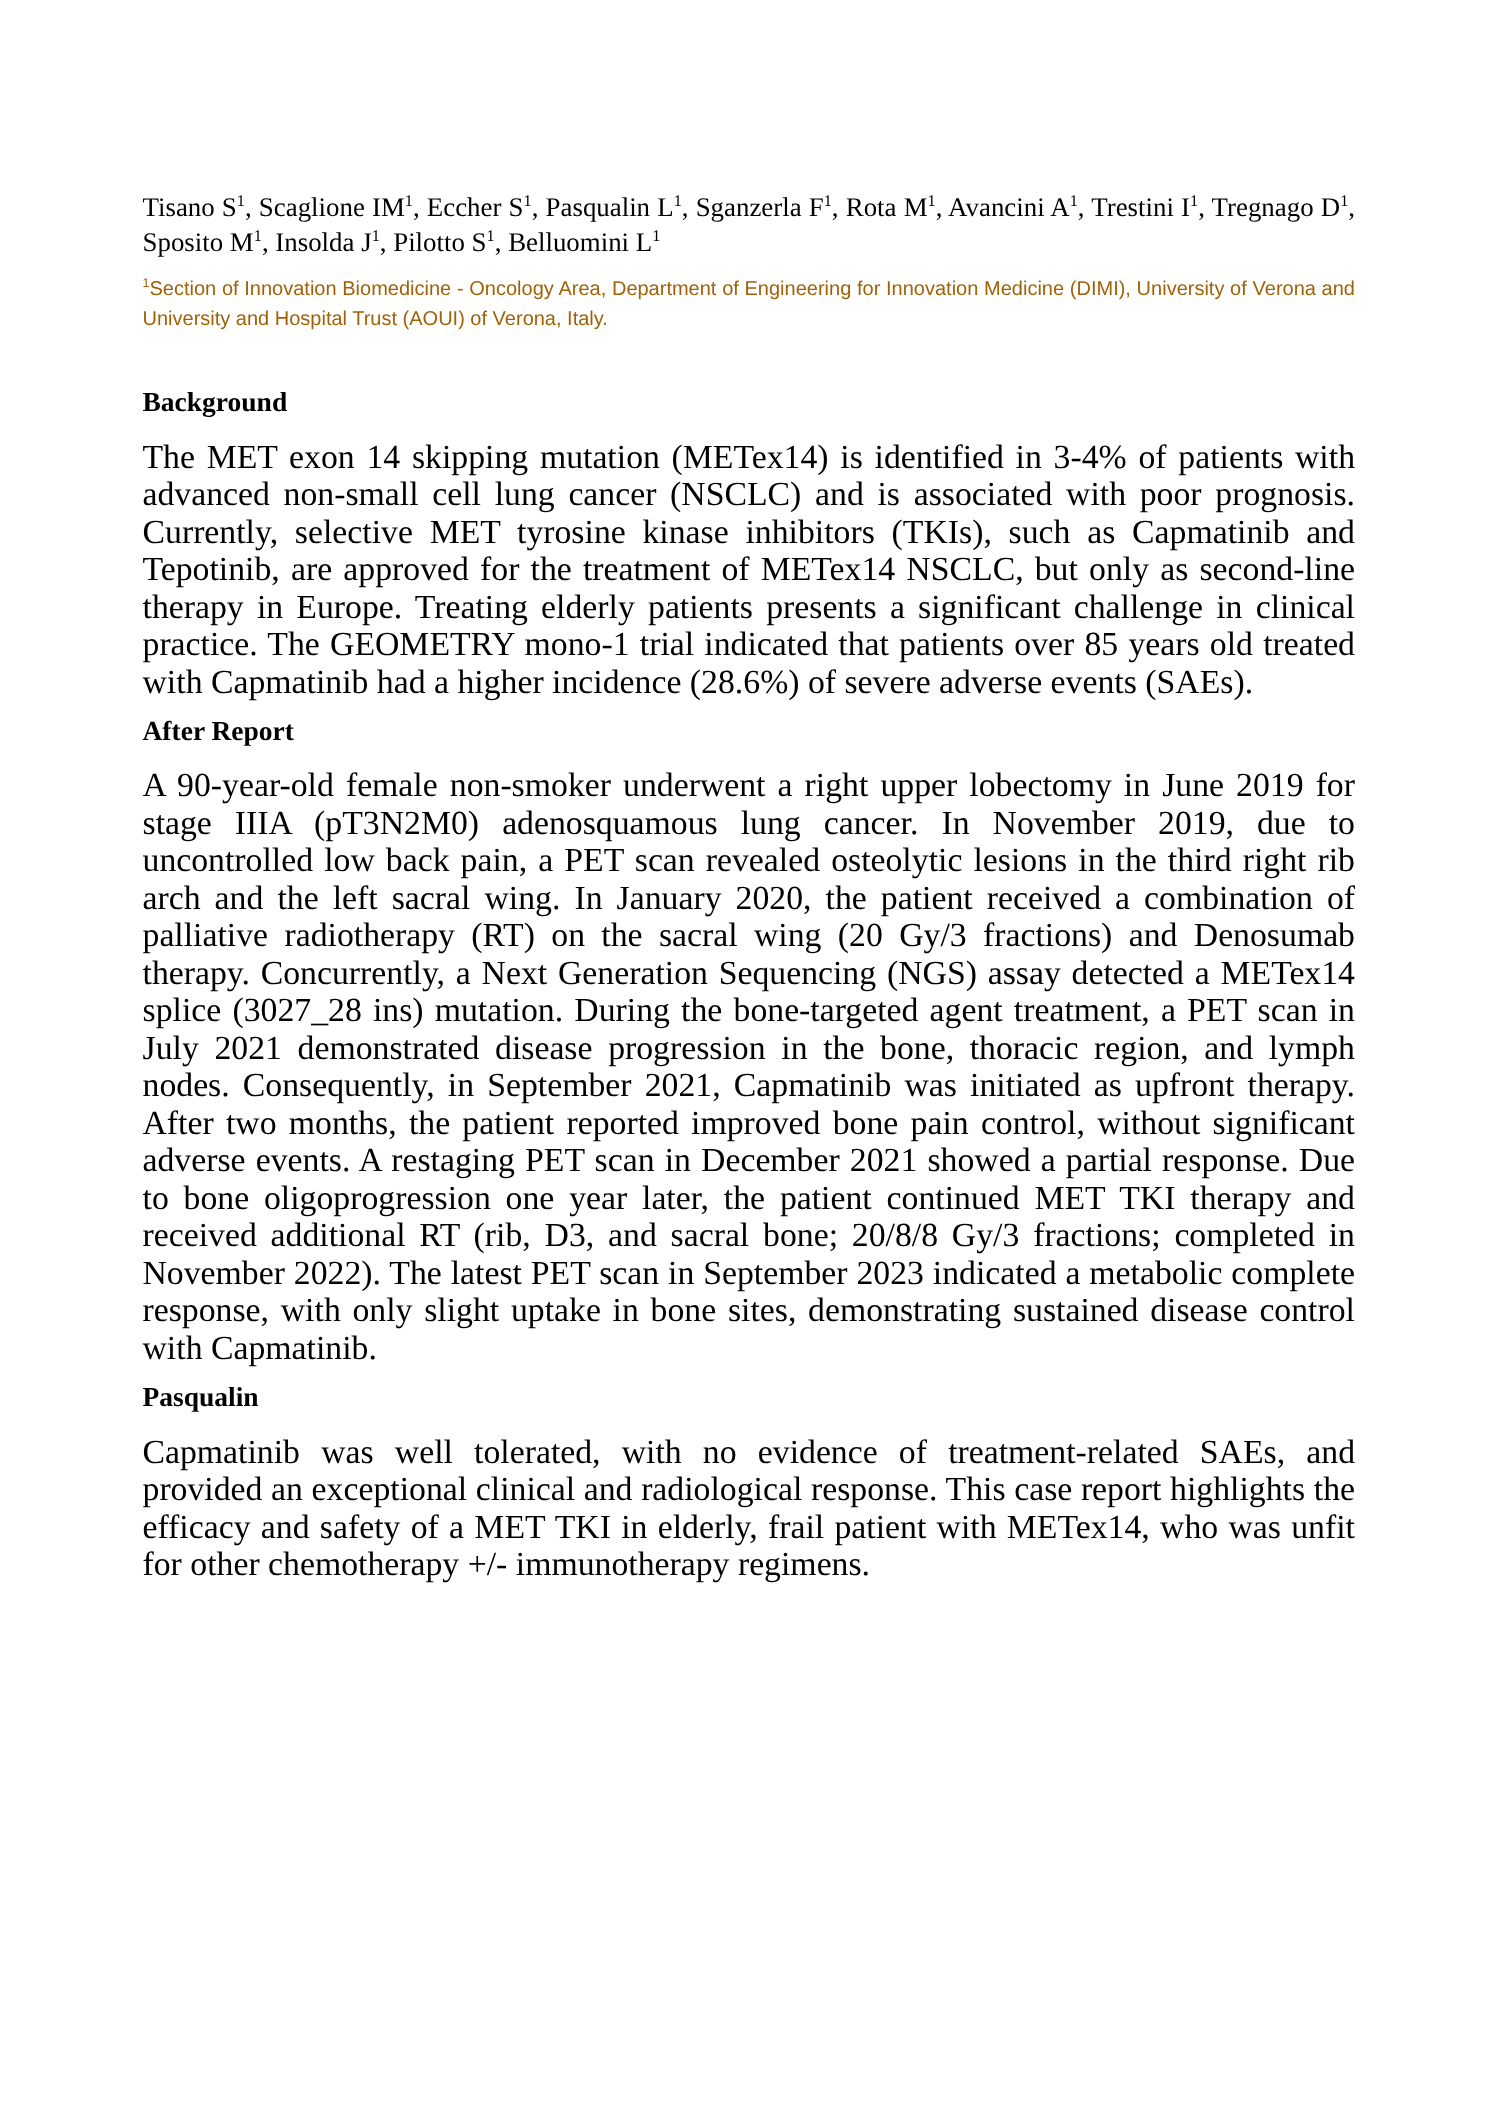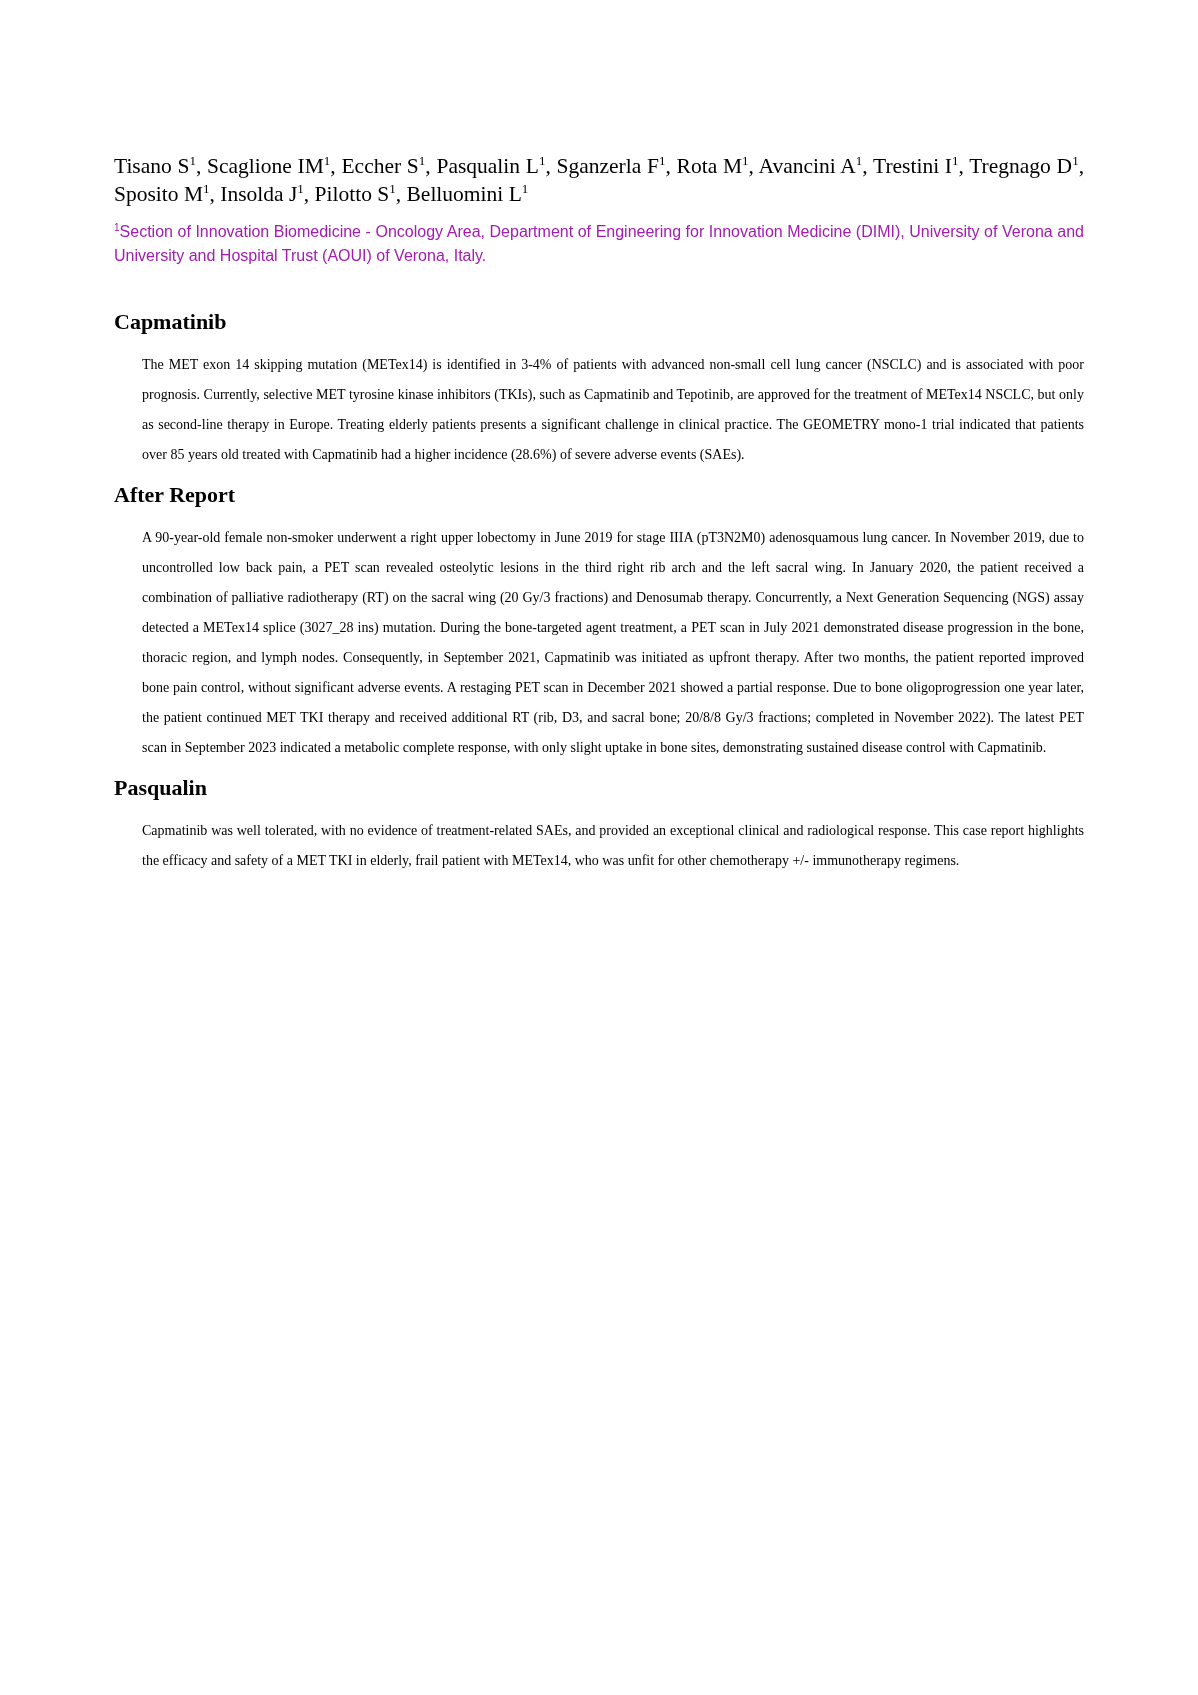--- a/index.html
+++ b/index.html
@@ -1,40 +1,40 @@
 <!DOCTYPE html>
 <html><head>
 <meta charset="utf-8">
 <style>
   html, body { margin: 0; padding: 0; background: #ffffff; }
   body { width: 1198px; height: 1695px; position: relative; overflow: hidden; color: #000; }
   .page { position: absolute; left: 114px; top: 138px; width: 970px; font-family: "Liberation Serif", serif; }
   .title { font-weight: bold; font-size: 22px; line-height: 28px; text-align: justify; margin: 0; }
   .authors { font-size: 21.5px; line-height: 28px; margin-top: 14px; text-align: justify; }
   .authors sup { font-size: 13px; vertical-align: super; line-height: 0; }
-  .affil { font-family: "Liberation Sans", sans-serif; font-size: 16px; line-height: 24px; margin-top: 12px; text-align: justify; color: #a21caf; }
+  .affil { font-family: "Liberation Sans", sans-serif; font-size: 16px; line-height: 24px; margin-top: 12px; text-align: justify; color: #a16207; }
   .affil sup { font-size: 10px; line-height: 0; }
   .heading { font-weight: bold; font-size: 22px; line-height: 28px; margin: 0; }
   .h-bg { margin-top: 40px; }
   .h-cr { margin-top: 11px; }
   .h-co { margin-top: 11px; }
-  .para { font-size: 14px; line-height: 30px; text-align: justify; margin-top: 14px; margin-left: 28px; }
+  .para { font-size: 27px; line-height: 30px; text-align: justify; margin-top: 14px; }
 </style>
 </head>
 <body>
 
 <div class="page">
 
   <div class="authors">
     <span><span>Tisano S</span><sup>1</sup>, </span><span><span>Scaglione IM</span><sup>1</sup>, </span><span><span>Eccher S</span><sup>1</sup>, </span><span><span>Pasqualin L</span><sup>1</sup>, </span><span><span>Sganzerla F</span><sup>1</sup>, </span><span><span>Rota M</span><sup>1</sup>, </span><span><span>Avancini A</span><sup>1</sup>, </span><span><span>Trestini I</span><sup>1</sup>, </span><span><span>Tregnago D</span><sup>1</sup>, </span><span><span>Sposito M</span><sup>1</sup>, </span><span><span>Insolda J</span><sup>1</sup>, </span><span><span>Pilotto S</span><sup>1</sup>, </span><span><span>Belluomini L</span><sup>1</sup></span>
   </div>
 
   <div class="affil"><sup>1</sup><span>Section of Innovation Biomedicine - Oncology Area, Department of Engineering for Innovation Medicine (DIMI), University of Verona and University and Hospital Trust (AOUI) of Verona, Italy.</span></div>
 
-  <h2 class="heading h-bg">Capmatinib</h2>
+  <h2 class="heading h-bg">Background</h2>
   <p class="para" style="margin-bottom:0">The MET exon 14 skipping mutation (METex14) is identified in 3-4% of patients with advanced non-small cell lung cancer (NSCLC) and is associated with poor prognosis. Currently, selective MET tyrosine kinase inhibitors (TKIs), such as Capmatinib and Tepotinib, are approved for the treatment of METex14 NSCLC, but only as second-line therapy in Europe. Treating elderly patients presents a significant challenge in clinical practice. The GEOMETRY mono-1 trial indicated that patients over 85 years old treated with Capmatinib had a higher incidence (28.6%) of severe adverse events (SAEs).</p>
 
   <h2 class="heading h-cr">After Report</h2>
   <p class="para" style="margin-bottom:0">A 90-year-old female non-smoker underwent a right upper lobectomy in June 2019 for stage IIIA (pT3N2M0) adenosquamous lung cancer. In November 2019, due to uncontrolled low back pain, a PET scan revealed osteolytic lesions in the third right rib arch and the left sacral wing. In January 2020, the patient received a combination of palliative radiotherapy (RT) on the sacral wing (20 Gy/3 fractions) and Denosumab therapy. Concurrently, a Next Generation Sequencing (NGS) assay detected a METex14 splice (3027_28 ins) mutation. During the bone-targeted agent treatment, a PET scan in July 2021 demonstrated disease progression in the bone, thoracic region, and lymph nodes. Consequently, in September 2021, Capmatinib was initiated as upfront therapy. After two months, the patient reported improved bone pain control, without significant adverse events. A restaging PET scan in December 2021 showed a partial response. Due to bone oligoprogression one year later, the patient continued MET TKI therapy and received additional RT (rib, D3, and sacral bone; 20/8/8 Gy/3 fractions; completed in November 2022). The latest PET scan in September 2023 indicated a metabolic complete response, with only slight uptake in bone sites, demonstrating sustained disease control with Capmatinib.</p>
 
   <h2 class="heading h-co">Pasqualin</h2>
   <p class="para" style="margin-bottom:0">Capmatinib was well tolerated, with no evidence of treatment-related SAEs, and provided an exceptional clinical and radiological response. This case report highlights the efficacy and safety of a MET TKI in elderly, frail patient with METex14, who was unfit for other chemotherapy +/- immunotherapy regimens.</p>
 </div>
 
 </body></html>

